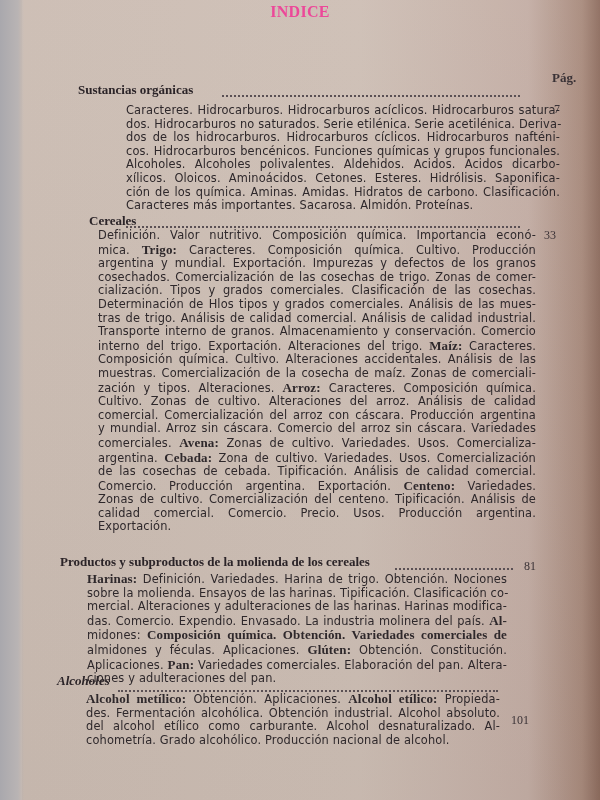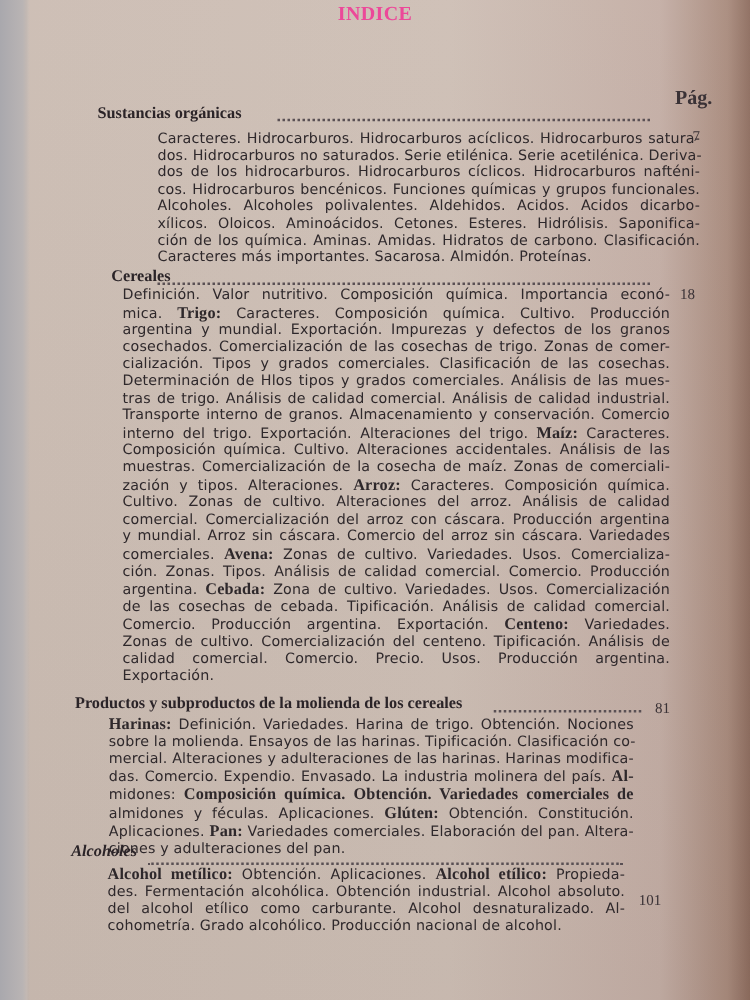--- a/index.html
+++ b/index.html
@@ -11,21 +11,21 @@
   }
   .page {
     position: absolute; left: 22px; top: 0; width: 578px; height: 800px;
     background: linear-gradient(180deg, rgba(255,255,255,0.05), rgba(0,0,0,0.03));
   }
   .title {
     position: absolute; top: 3px; left: 0; width: 600px; text-align: center;
     font-size: 16px; font-weight: bold; letter-spacing: 0.3px; color: #ec4899;
   }
   .pag-label {
-    position: absolute; top: 70px; left: 540px; font-size: 16px; font-weight: bold; color: #3a3236;
+    position: absolute; top: 70px; left: 552px; font-size: 13px; font-weight: bold; color: #3a3236;
   }
   .section { position: absolute; left: 0; width: 600px; }
   .sec-head {
     position: absolute; font-size: 13px; font-weight: bold; color: #2b2428; white-space: nowrap;
   }
   .dots {
     position: absolute; height: 2px; border-bottom: 2px dotted #5a5054;
   }
   .pagenum {
     position: absolute; font-size: 12px; color: #3a3236;
@@ -57,39 +57,38 @@
       <span class="line">Alcoholes. Alcoholes polivalentes. Aldehidos. Acidos. Acidos dicarbo-</span>
       <span class="line">xílicos. Oloicos. Aminoácidos. Cetones. Esteres. Hidrólisis. Saponifica-</span>
       <span class="line">ción de los química. Aminas. Amidas. Hidratos de carbono. Clasificación.</span>
       <span class="line" style="text-align-last: left;">Caracteres más importantes. Sacarosa. Almidón. Proteínas.</span>
     </div>
 </div>
 
 <div class="section">
   <div class="sec-head" style="left:72px; top:213px;margin-left:17px;">Cereales</div>
   <div class="dots" style="left:126px; top:224px; width:394px;"></div>
-  <div class="pagenum" style="left:544px; top:228px;">18</div>
+  <div class="pagenum" style="left:544px; top:228px;">33</div>
   <div class="body-text" style="left:98px; top:229px; width:438px;">
       <span class="line">Definición. Valor nutritivo. Composición química. Importancia econó-</span>
       <span class="line">mica. <b>Trigo:</b> Caracteres. Composición química. Cultivo. Producción</span>
       <span class="line">argentina y mundial. Exportación. Impurezas y defectos de los granos</span>
       <span class="line">cosechados. Comercialización de las cosechas de trigo. Zonas de comer-</span>
       <span class="line">cialización. Tipos y grados comerciales. Clasificación de las cosechas.</span>
       <span class="line">Determinación de Hlos tipos y grados comerciales. Análisis de las mues-</span>
       <span class="line">tras de trigo. Análisis de calidad comercial. Análisis de calidad industrial.</span>
       <span class="line">Transporte interno de granos. Almacenamiento y conservación. Comercio</span>
       <span class="line">interno del trigo. Exportación. Alteraciones del trigo. <b>Maíz:</b> Caracteres.</span>
       <span class="line">Composición química. Cultivo. Alteraciones accidentales. Análisis de las</span>
       <span class="line">muestras. Comercialización de la cosecha de maíz. Zonas de comerciali-</span>
       <span class="line">zación y tipos. Alteraciones. <b>Arroz:</b> Caracteres. Composición química.</span>
       <span class="line">Cultivo. Zonas de cultivo. Alteraciones del arroz. Análisis de calidad</span>
       <span class="line">comercial. Comercialización del arroz con cáscara. Producción argentina</span>
       <span class="line">y mundial. Arroz sin cáscara. Comercio del arroz sin cáscara. Variedades</span>
       <span class="line">comerciales. <b>Avena:</b> Zonas de cultivo. Variedades. Usos. Comercializa-</span>
-      <span class="line">ción. Zonas. Tipos. Análisis de calidad comercial. Comercio. Producción</span>
       <span class="line">argentina. <b>Cebada:</b> Zona de cultivo. Variedades. Usos. Comercialización</span>
       <span class="line">de las cosechas de cebada. Tipificación. Análisis de calidad comercial.</span>
       <span class="line">Comercio. Producción argentina. Exportación. <b>Centeno:</b> Variedades.</span>
       <span class="line">Zonas de cultivo. Comercialización del centeno. Tipificación. Análisis de</span>
       <span class="line">calidad comercial. Comercio. Precio. Usos. Producción argentina.</span>
       <span class="line" style="text-align-last: left;">Exportación.</span>
     </div>
 </div>
 
 <div class="section">

